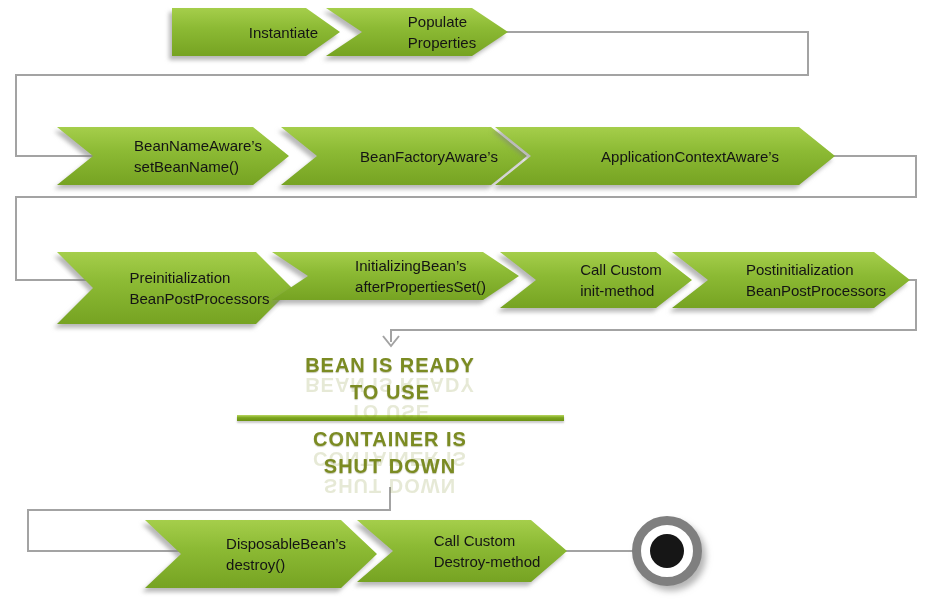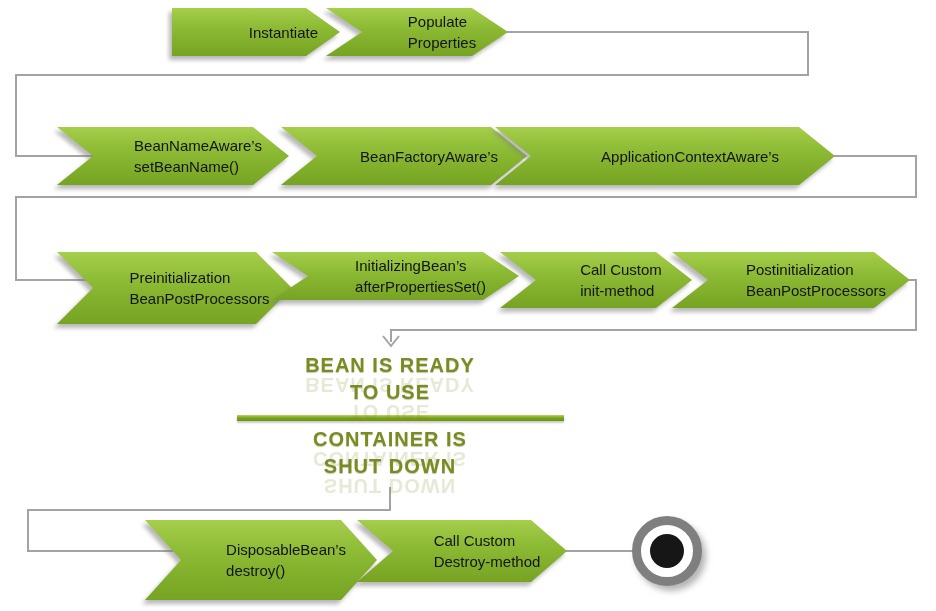--- a/index.html
+++ b/index.html
@@ -175,21 +175,21 @@
     <div class="bline">
       <span class="main">CONTAINER IS</span>
       <span class="mirror">CONTAINER IS</span>
     </div>
     <div class="bline">
       <span class="main">SHUT DOWN</span>
       <span class="mirror">SHUT DOWN</span>
     </div>
   </div>
 
-  <div class="arrow chevron" style="left:145px;top:520px;width:232px;height:80px;">
+  <div class="arrow chevron" style="left:145px;top:520px;width:232px;height:68px;">
     <div class="shape">
       <div class="label">
         <span>DisposableBean’s</span>
         <span>destroy()</span>
       </div>
     </div>
   </div>
   <div class="arrow chevron" style="left:357px;top:520px;width:210px;height:62px;">
     <div class="shape">
       <div class="label">

